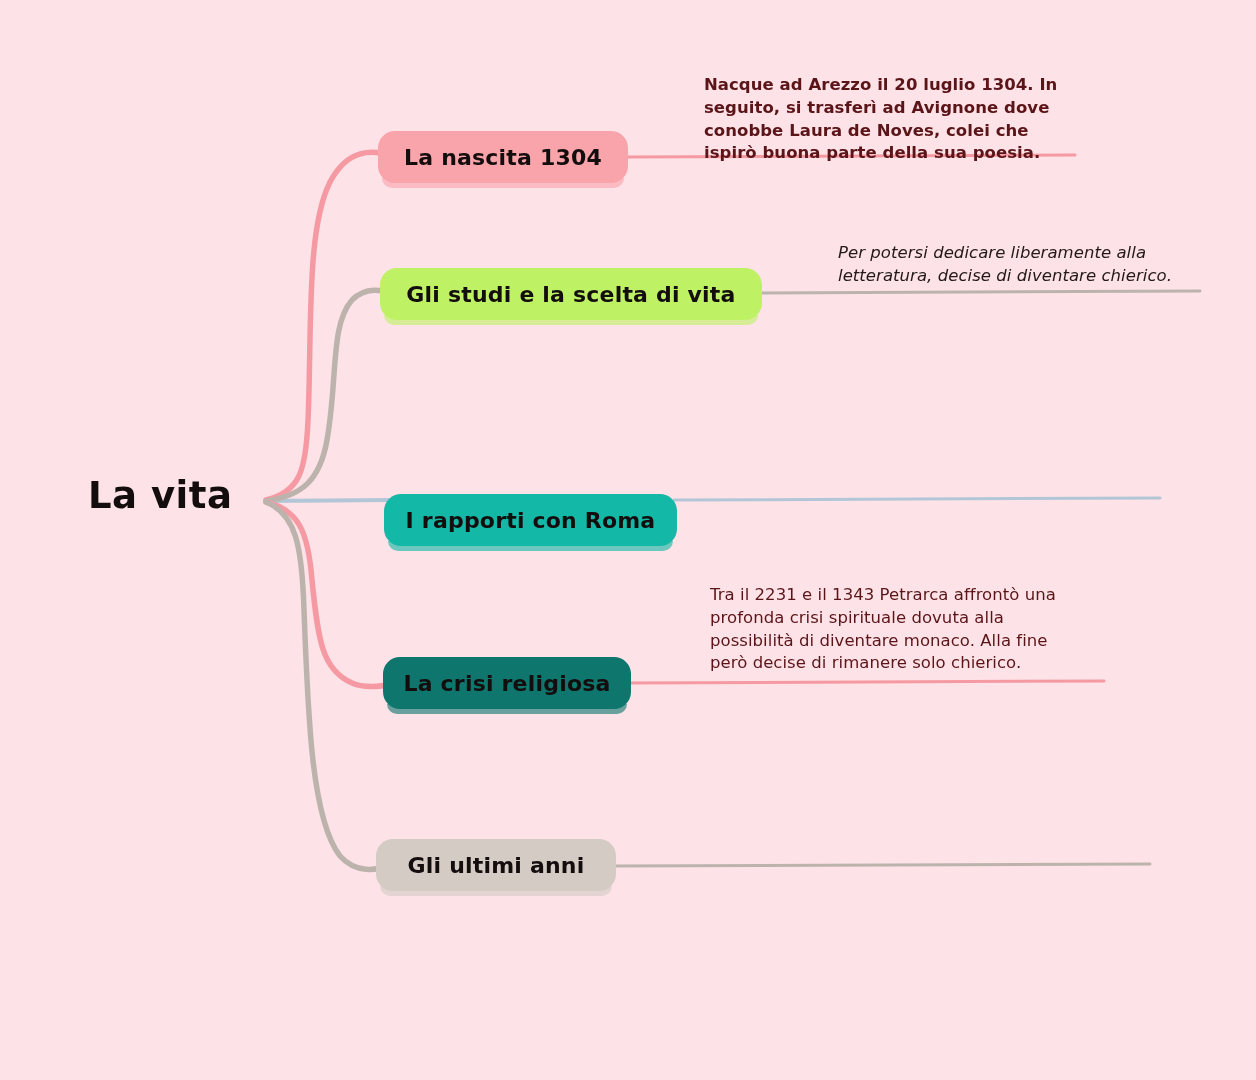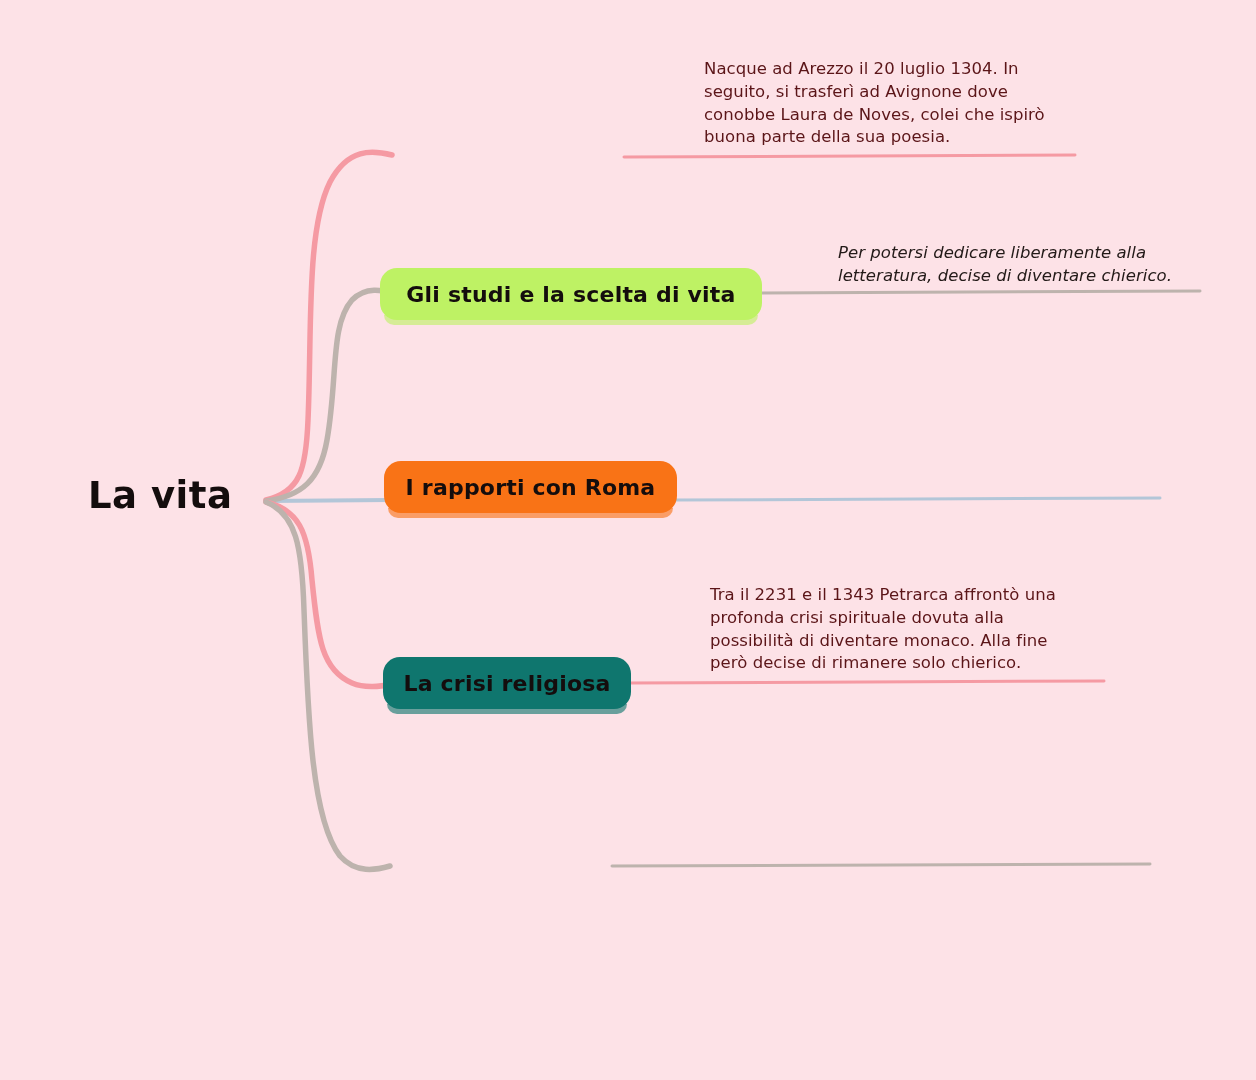--- a/index.html
+++ b/index.html
@@ -99,30 +99,36 @@
     <path d="M 628 683 L 1104 681" stroke="#f59aa3" stroke-width="3" fill="none" stroke-linecap="round"></path>
 
     <path d="M 266 502 C 296 514, 302 546, 304 610 C 308 720, 312 820, 340 856 C 356 874, 376 870, 390 866" stroke="#bdb3ad" stroke-width="5.5" fill="none" stroke-linecap="round"></path>
     <path d="M 612 866 L 1150 864" stroke="#bdb3ad" stroke-width="3" fill="none" stroke-linecap="round"></path>
   </svg>
 
   <div class="root-node">
     <span>La vita</span>
   </div>
 
-  <div class="desc maroon" style="left:704px; top:58px; width:370px;">Nacque ad Arezzo il 20 luglio 1304. In seguito, si trasferì ad Avignone dove conobbe Laura de Noves, colei che ispirò buona parte della sua poesia.</div>
+  <div class="node" style="left:378px; top:131px; width:250px; height:52px; background:#f9a3ab;">
+    <span class="node-label">La nascita 1304</span>
+  </div>
+  <div class="desc maroon" style="left:704px; top:74px; width:370px;font-weight:bold;">Nacque ad Arezzo il 20 luglio 1304. In seguito, si trasferì ad Avignone dove conobbe Laura de Noves, colei che ispirò buona parte della sua poesia.</div>
 
   <div class="node" style="left:380px; top:268px; width:382px; height:52px; background:#bef264;">
     <span class="node-label">Gli studi e la scelta di vita</span>
   </div>
   <div class="desc dark" style="left:838px; top:242px; width:380px;font-style:italic;">Per potersi dedicare liberamente alla letteratura, decise di diventare chierico.</div>
 
-  <div class="node" style="left:384px; top:461px; width:293px; height:52px; background:#f97316;">
+  <div class="node" style="left:384px; top:494px; width:293px; height:52px; background:#14b8a6;">
     <span class="node-label">I rapporti con Roma</span>
   </div>
 
   <div class="node" style="left:383px; top:657px; width:248px; height:52px; background:#0f766e;">
     <span class="node-label">La crisi religiosa</span>
   </div>
   <div class="desc maroon" style="left:710px; top:584px; width:380px;">Tra il 2231 e il 1343 Petrarca affrontò una profonda crisi spirituale dovuta alla possibilità di diventare monaco. Alla fine però decise di rimanere solo chierico.</div>
 
+  <div class="node" style="left:376px; top:839px; width:240px; height:52px; background:#d4cbc5;">
+    <span class="node-label">Gli ultimi anni</span>
+  </div>
 
 </div>
 
 </body></html>

